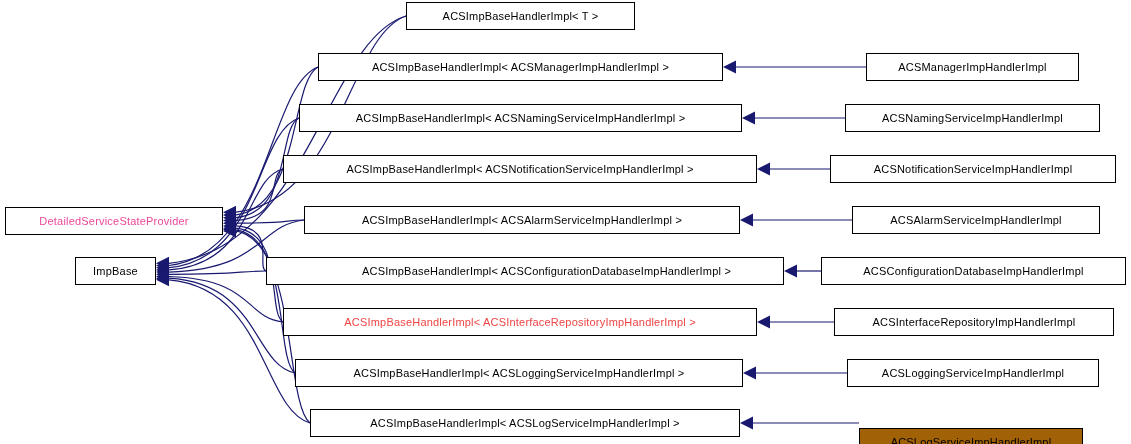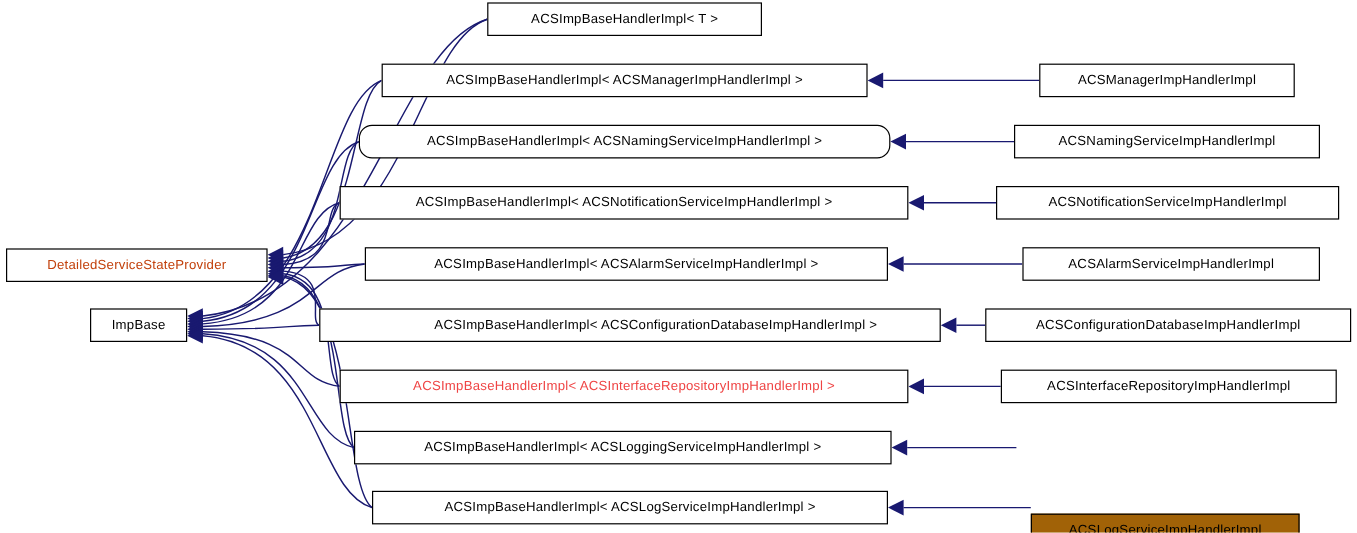--- a/index.html
+++ b/index.html
@@ -96,33 +96,33 @@
       <polygon points="169,270 169,283 156,276.5" fill="#191970"></polygon>
       <path d="M 295 373 C 274.94 358.68, 290.55 238.392, 236 229.8" fill="none" stroke="#191970" stroke-width="1.2"></path>
       <polygon points="236,223.3 236,236.3 223,229.8" fill="#191970"></polygon>
       <path d="M 295 373 C 252.16 363.515, 259.7 283.84099999999995, 169 278.15" fill="none" stroke="#191970" stroke-width="1.2"></path>
       <polygon points="169,271.65 169,284.65 156,278.15" fill="#191970"></polygon>
       <path d="M 310 423 C 284.84 403.79, 297.3 242.42600000000002, 236 230.9" fill="none" stroke="#191970" stroke-width="1.2"></path>
       <polygon points="236,224.4 236,237.4 223,230.9" fill="#191970"></polygon>
       <path d="M 310 423 C 262.06 408.68, 266.45 288.392, 169 279.8" fill="none" stroke="#191970" stroke-width="1.2"></path>
       <polygon points="169,273.3 169,286.3 156,279.8" fill="#191970"></polygon>
     </svg>
-<div class="node" style="left: 5px; top: 207px; width: 218px; height: 28px; border-color: rgb(0, 0, 0); background: rgb(255, 255, 255); color: #c2410c;">
+<div class="node" style="left: 5px; top: 207px; width: 218px; height: 28px; border-color: rgb(0, 0, 0); background: rgb(255, 255, 255); color: #ec4899;">
       <span>DetailedServiceStateProvider</span>
     </div>
     <div class="node" style="left: 75px; top: 257px; width: 81px; height: 28px; border-color: rgb(0, 0, 0); background: rgb(255, 255, 255); color: rgb(0, 0, 0);">
       <span>ImpBase</span>
     </div>
     <div class="node" style="left: 406px; top: 2px; width: 229px; height: 28px; border-color: rgb(0, 0, 0); background: rgb(255, 255, 255); color: rgb(0, 0, 0);">
       <span>ACSImpBaseHandlerImpl&lt; T &gt;</span>
     </div>
     <div class="node" style="left: 318px; top: 53px; width: 405px; height: 28px; border-color: rgb(0, 0, 0); background: rgb(255, 255, 255); color: rgb(0, 0, 0);">
       <span>ACSImpBaseHandlerImpl&lt; ACSManagerImpHandlerImpl &gt;</span>
     </div>
-    <div class="node" style="left: 299px; top: 104px; width: 443px; height: 28px; border-color: rgb(0, 0, 0); background: rgb(255, 255, 255); color: rgb(0, 0, 0); border-radius: 11px;">
+    <div class="node" style="left: 299px; top: 104px; width: 443px; height: 28px; border-color: rgb(0, 0, 0); background: rgb(255, 255, 255); color: rgb(0, 0, 0);">
       <span>ACSImpBaseHandlerImpl&lt; ACSNamingServiceImpHandlerImpl &gt;</span>
     </div>
     <div class="node" style="left: 283px; top: 155px; width: 474px; height: 28px; border-color: rgb(0, 0, 0); background: rgb(255, 255, 255); color: rgb(0, 0, 0);">
       <span>ACSImpBaseHandlerImpl&lt; ACSNotificationServiceImpHandlerImpl &gt;</span>
     </div>
     <div class="node" style="left: 304px; top: 206px; width: 436px; height: 28px; border-color: rgb(0, 0, 0); background: rgb(255, 255, 255); color: rgb(0, 0, 0);">
       <span>ACSImpBaseHandlerImpl&lt; ACSAlarmServiceImpHandlerImpl &gt;</span>
     </div>
     <div class="node" style="left: 266px; top: 257px; width: 518px; height: 28px; border-color: rgb(0, 0, 0); background: rgb(255, 255, 255); color: rgb(0, 0, 0); padding-left: 43px;">
       <span>ACSImpBaseHandlerImpl&lt; ACSConfigurationDatabaseImpHandlerImpl &gt;</span>
@@ -147,16 +147,19 @@
     </div>
     <div class="node" style="left: 852px; top: 206px; width: 248px; height: 28px; border-color: rgb(0, 0, 0); background: rgb(255, 255, 255); color: rgb(0, 0, 0);">
       <span>ACSAlarmServiceImpHandlerImpl</span>
     </div>
     <div class="node" style="left: 821px; top: 257px; width: 305px; height: 28px; border-color: rgb(0, 0, 0); background: rgb(255, 255, 255); color: rgb(0, 0, 0);">
       <span>ACSConfigurationDatabaseImpHandlerImpl</span>
     </div>
     <div class="node" style="left: 834px; top: 308px; width: 280px; height: 28px; border-color: rgb(0, 0, 0); background: rgb(255, 255, 255); color: rgb(0, 0, 0);">
       <span>ACSInterfaceRepositoryImpHandlerImpl</span>
     </div>
+    <div class="node" style="left: 847px; top: 359px; width: 252px; height: 28px; border-color: rgb(0, 0, 0); background: rgb(255, 255, 255); color: rgb(0, 0, 0);">
+      <span>ACSLoggingServiceImpHandlerImpl</span>
+    </div>
     <div class="node" style="left: 859px; top: 428px; width: 224px; height: 28px; border-color: rgb(0, 0, 0); background: #a16207; color: rgb(0, 0, 0);">
       <span>ACSLogServiceImpHandlerImpl</span>
     </div>
   </div>
 
 </body></html>

